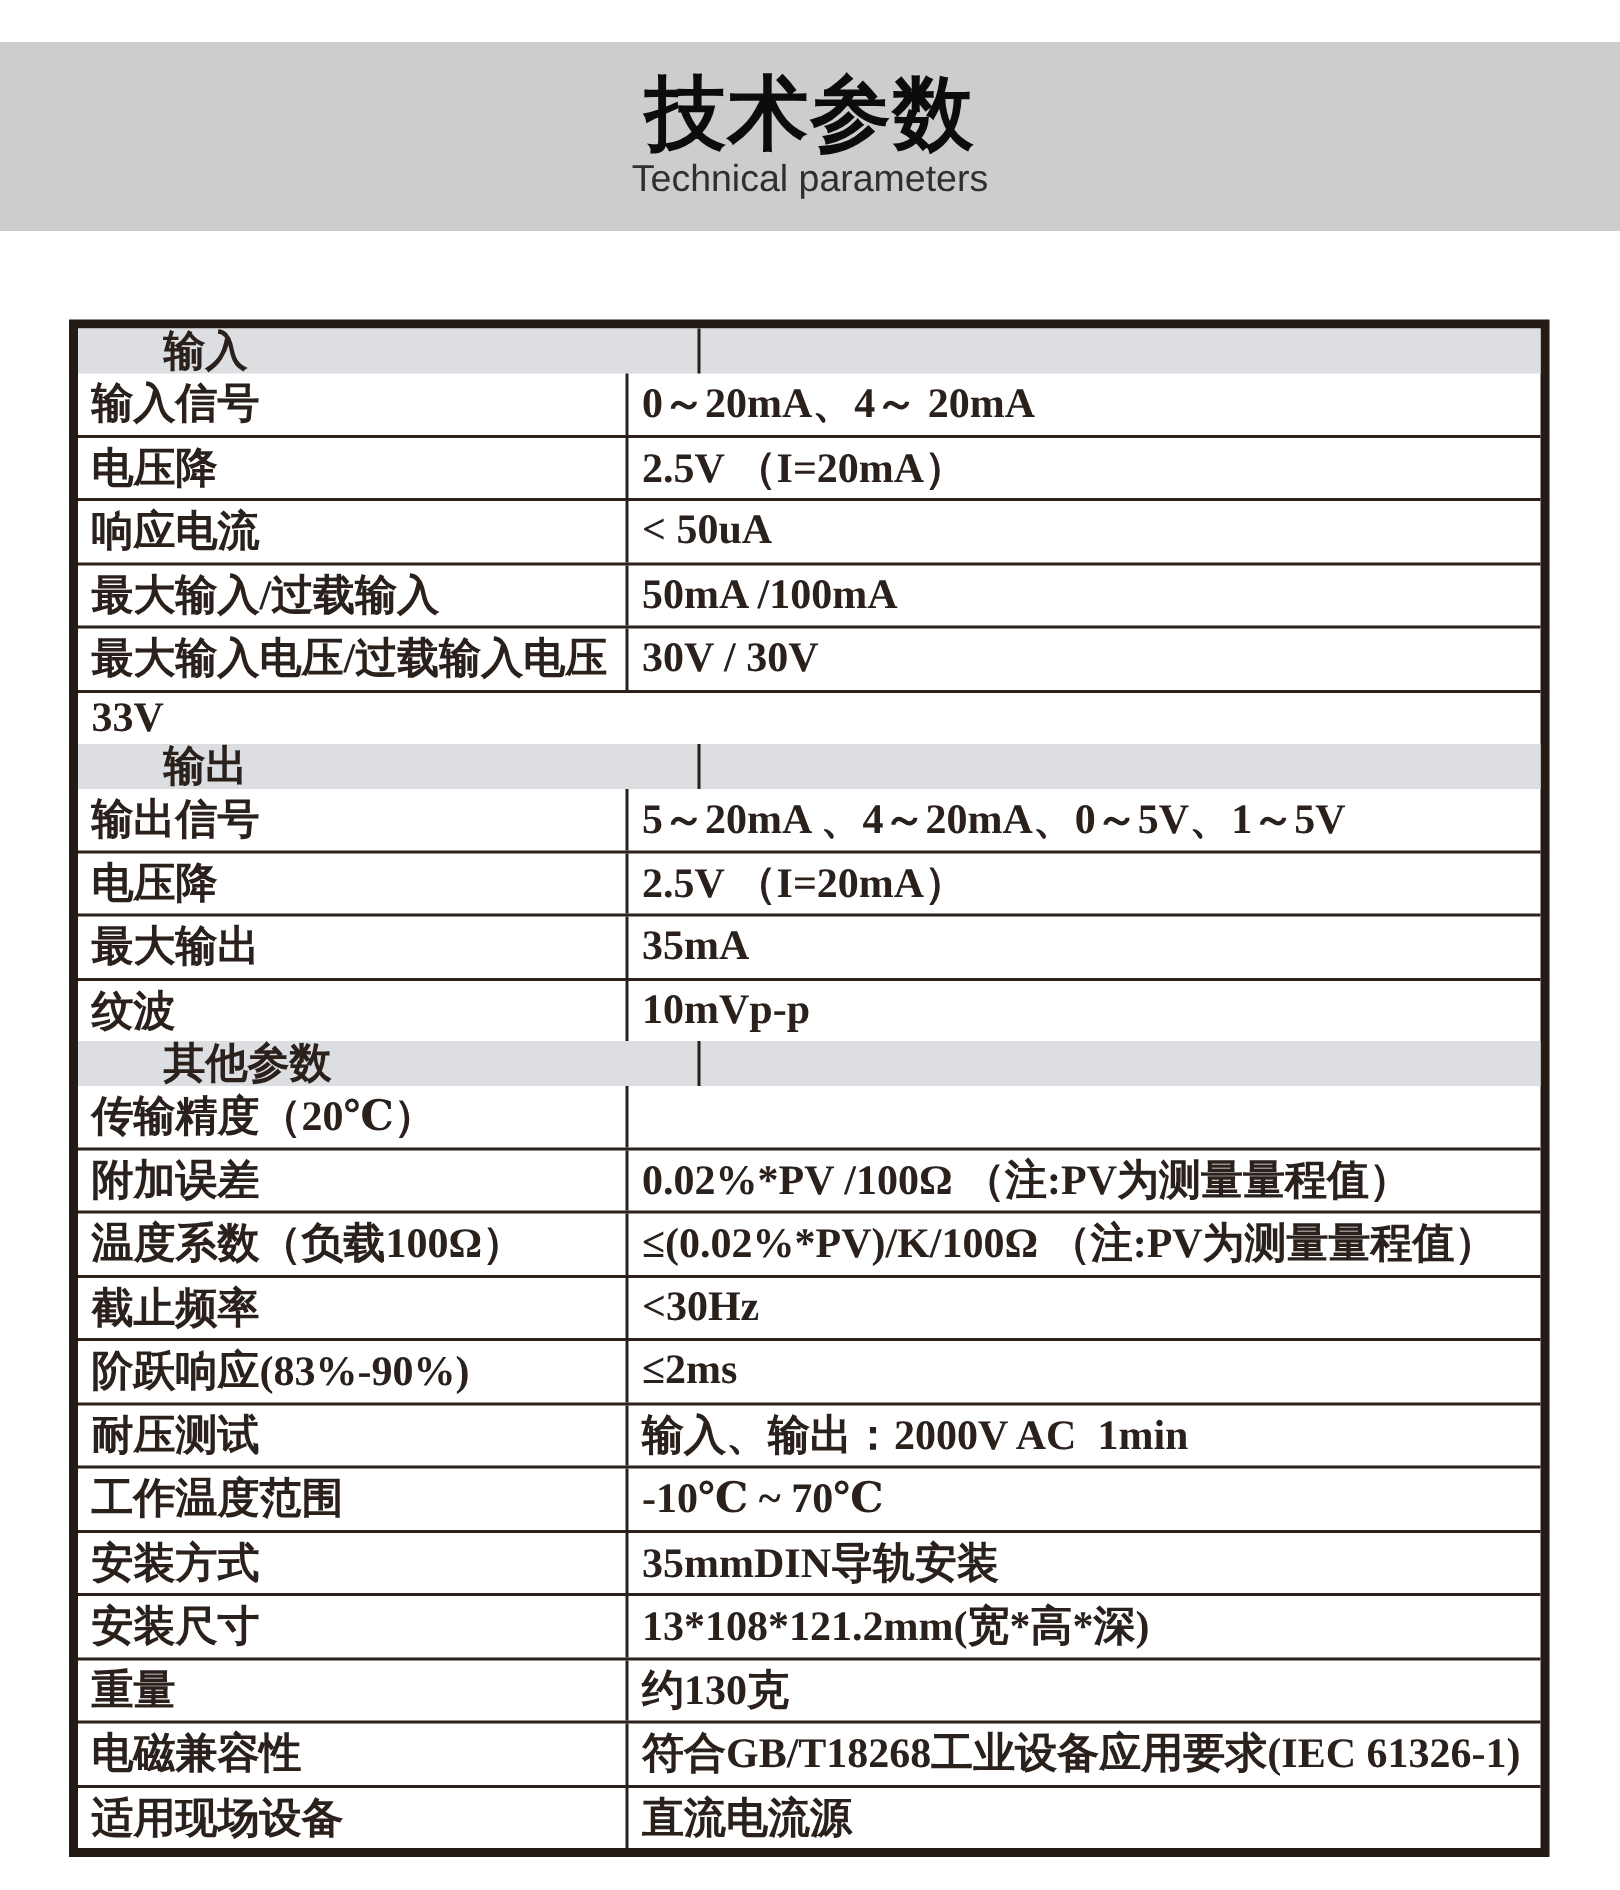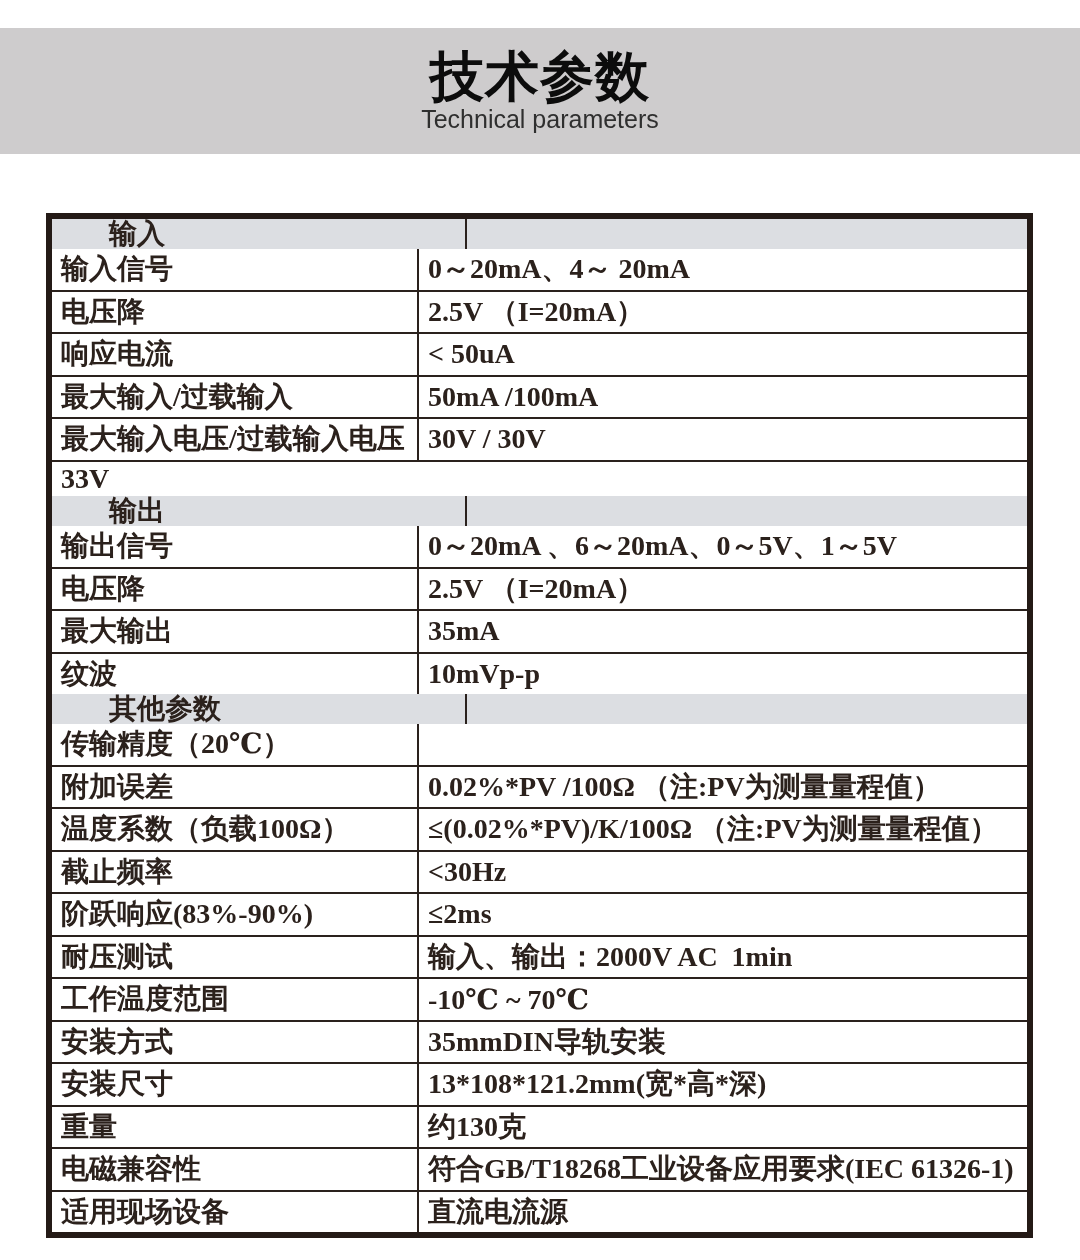--- a/index.html
+++ b/index.html
@@ -119,21 +119,21 @@
       </div>
       <div class="row data-row line-above">
         <div class="cell-value">33V</div>
       </div>
       <div class="row section-row">
         <div class="cell-label">输出</div>
         <div class="cell-value"></div>
       </div>
       <div class="row data-row">
         <div class="cell-label">输出信号</div>
-        <div class="cell-value">0～20mA 、6～20mA、0～5V、1～5V</div>
+        <div class="cell-value">5～20mA 、4～20mA、0～5V、1～5V</div>
       </div>
       <div class="row data-row line-above">
         <div class="cell-label">电压降</div>
         <div class="cell-value">2.5V （I=20mA）</div>
       </div>
       <div class="row data-row line-above">
         <div class="cell-label">最大输出</div>
         <div class="cell-value">35mA</div>
       </div>
       <div class="row data-row line-above">

